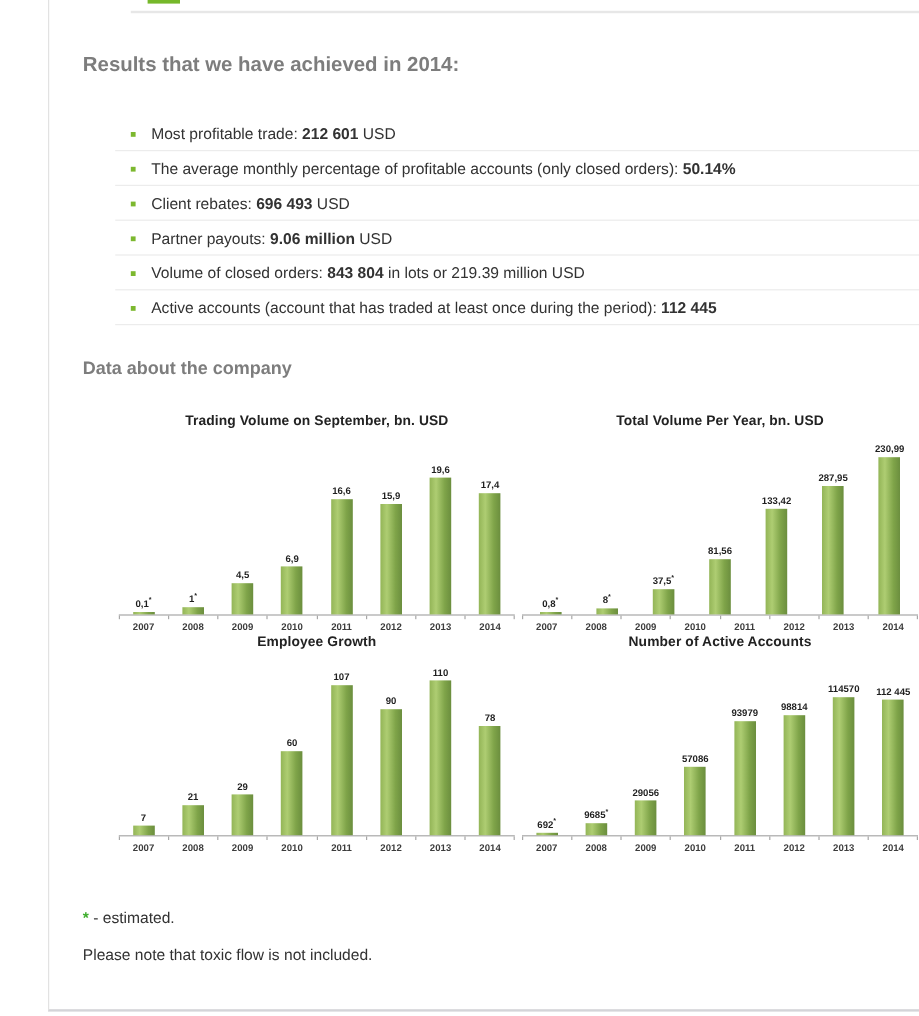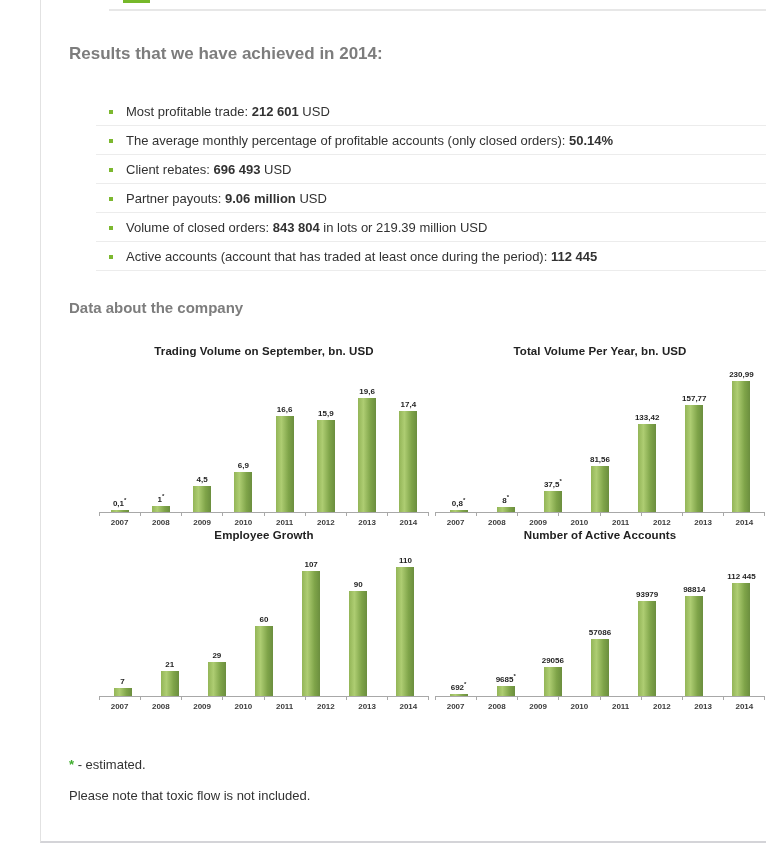--- a/index.html
+++ b/index.html
@@ -234,21 +234,21 @@
           </div>
           <div class="bar-col">
             <div class="bar-value">81,56</div>
             <div class="bar" style="height: 46px;"></div>
           </div>
           <div class="bar-col">
             <div class="bar-value">133,42</div>
             <div class="bar" style="height: 88px;"></div>
           </div>
           <div class="bar-col">
-            <div class="bar-value">157,77</div>
+            <div class="bar-value">287,95</div>
             <div class="bar" style="height: 107px;"></div>
           </div>
           <div class="bar-col">
             <div class="bar-value">230,99</div>
             <div class="bar" style="height: 131px;"></div>
           </div>
         </div>
       <div class="ticks">
           <div class="tick"></div>
           <div class="tick"></div>
@@ -295,20 +295,24 @@
             <div class="bar" style="height: 125px;"></div>
           </div>
           <div class="bar-col">
             <div class="bar-value">90</div>
             <div class="bar" style="height: 105px;"></div>
           </div>
           <div class="bar-col">
             <div class="bar-value">110</div>
             <div class="bar" style="height: 129px;"></div>
           </div>
+          <div class="bar-col">
+            <div class="bar-value">78</div>
+            <div class="bar" style="height: 91px;"></div>
+          </div>
         </div>
       <div class="ticks">
           <div class="tick"></div>
           <div class="tick"></div>
           <div class="tick"></div>
           <div class="tick"></div>
           <div class="tick"></div>
           <div class="tick"></div>
           <div class="tick"></div>
           <div class="tick"></div>
@@ -346,20 +350,24 @@
           </div>
           <div class="bar-col">
             <div class="bar-value">93979</div>
             <div class="bar" style="height: 95px;"></div>
           </div>
           <div class="bar-col">
             <div class="bar-value">98814</div>
             <div class="bar" style="height: 100px;"></div>
           </div>
           <div class="bar-col">
+            <div class="bar-value">114570</div>
+            <div class="bar" style="height: 115px;"></div>
+          </div>
+          <div class="bar-col">
             <div class="bar-value">112 445</div>
             <div class="bar" style="height: 113px;"></div>
           </div>
         </div>
       <div class="ticks">
           <div class="tick"></div>
           <div class="tick"></div>
           <div class="tick"></div>
           <div class="tick"></div>
           <div class="tick"></div>

